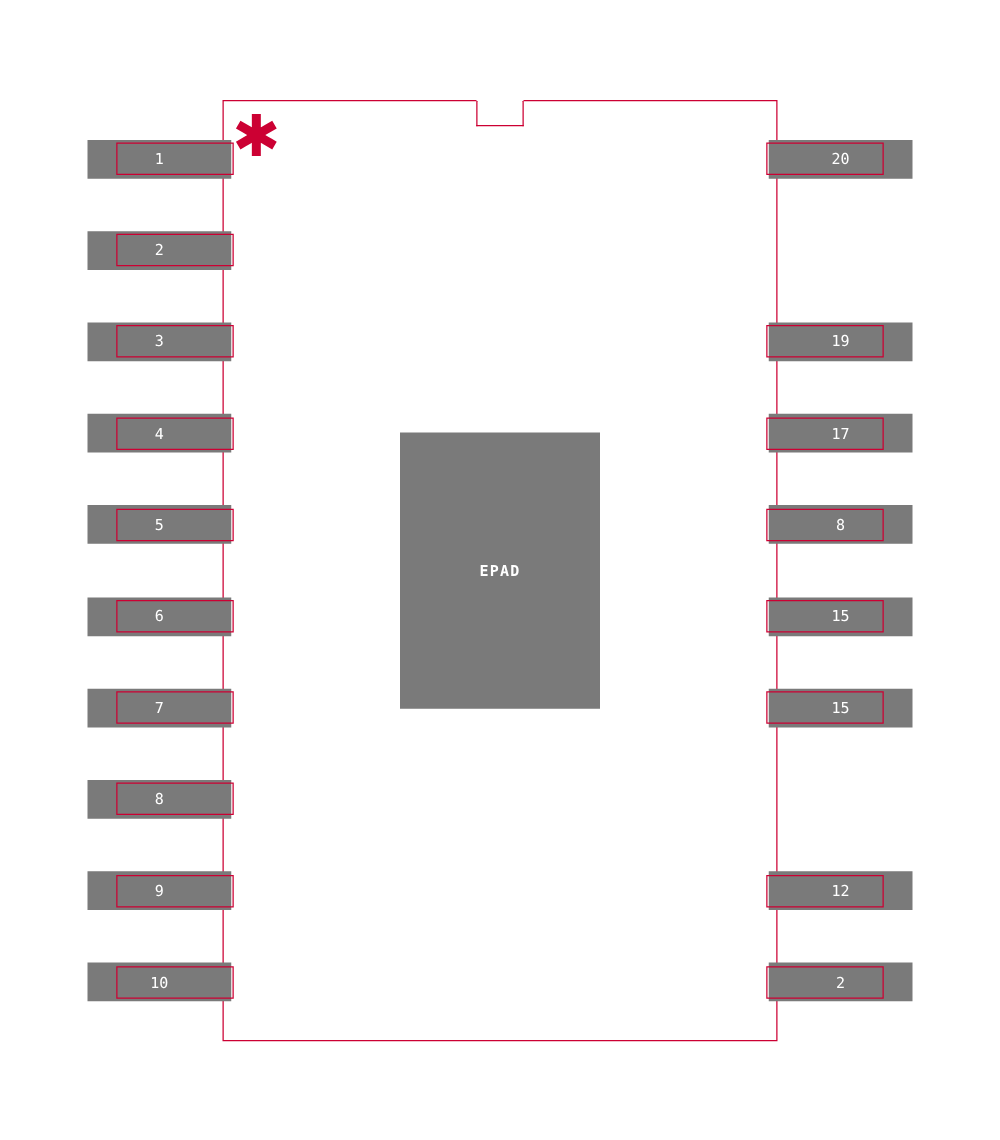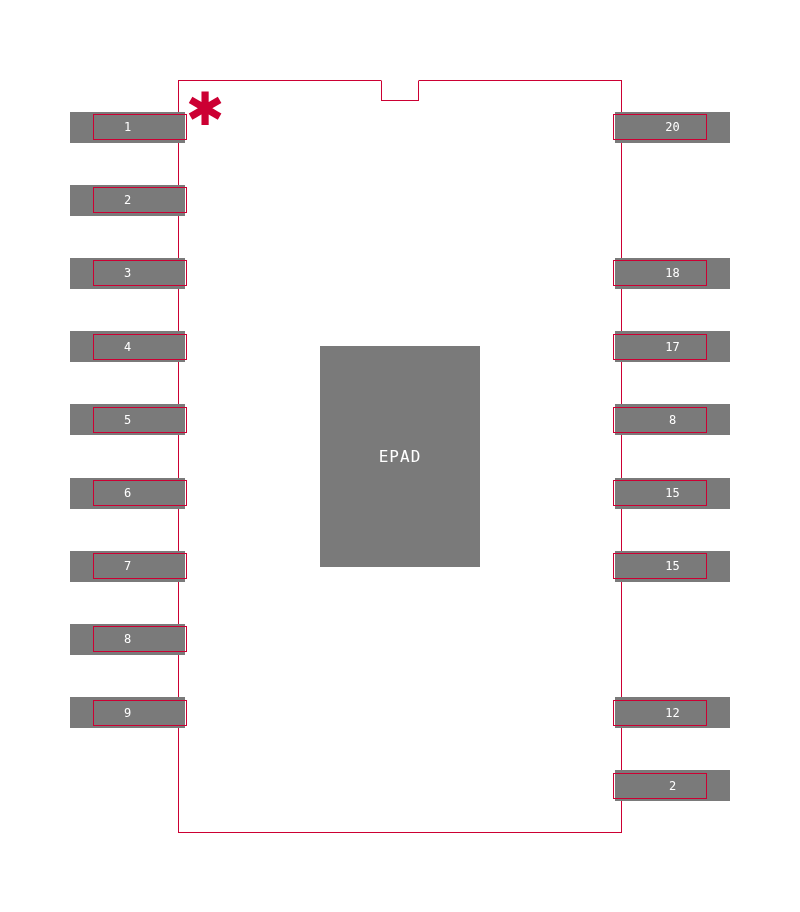--- a/index.html
+++ b/index.html
@@ -49,22 +49,23 @@
   
   .epad {
     position: absolute;
     left: 320px; top: 346px;
     width: 160px; height: 221px;
     background: var(--pad);
     display: flex; align-items: center; justify-content: center;
   }
   .epad span {
     color: var(--pintext);
-    font-size: 16px;
+    font-size: 12px;
     letter-spacing: 1px;
+    font-weight: bold;
   }
   
   .pin {
     position: absolute;
     width: 115px; height: 31px;
     top: calc(111.5px + var(--i) * 73.2px);
   }
   .pin.left  { left: 70px; }
   .pin.right { left: 615px; }
   .pad {
@@ -139,30 +140,35 @@
   <div class="pin left" style="--i:7">
     <div class="pad"></div>
     <div class="lead"></div>
     <span class="num">8</span>
   </div>
   <div class="pin left" style="--i:8">
     <div class="pad"></div>
     <div class="lead"></div>
     <span class="num">9</span>
   </div>
+  <div class="pin left" style="--i:9">
+    <div class="pad"></div>
+    <div class="lead"></div>
+    <span class="num">10</span>
+  </div>
 
   <div class="pin right" style="--i:0">
     <div class="pad"></div>
     <div class="lead"></div>
     <span class="num">20</span>
   </div>
   <div class="pin right" style="--i:2">
     <div class="pad"></div>
     <div class="lead"></div>
-    <span class="num">18</span>
+    <span class="num">19</span>
   </div>
   <div class="pin right" style="--i:3">
     <div class="pad"></div>
     <div class="lead"></div>
     <span class="num">17</span>
   </div>
   <div class="pin right" style="--i:4">
     <div class="pad"></div>
     <div class="lead"></div>
     <span class="num">8</span>

